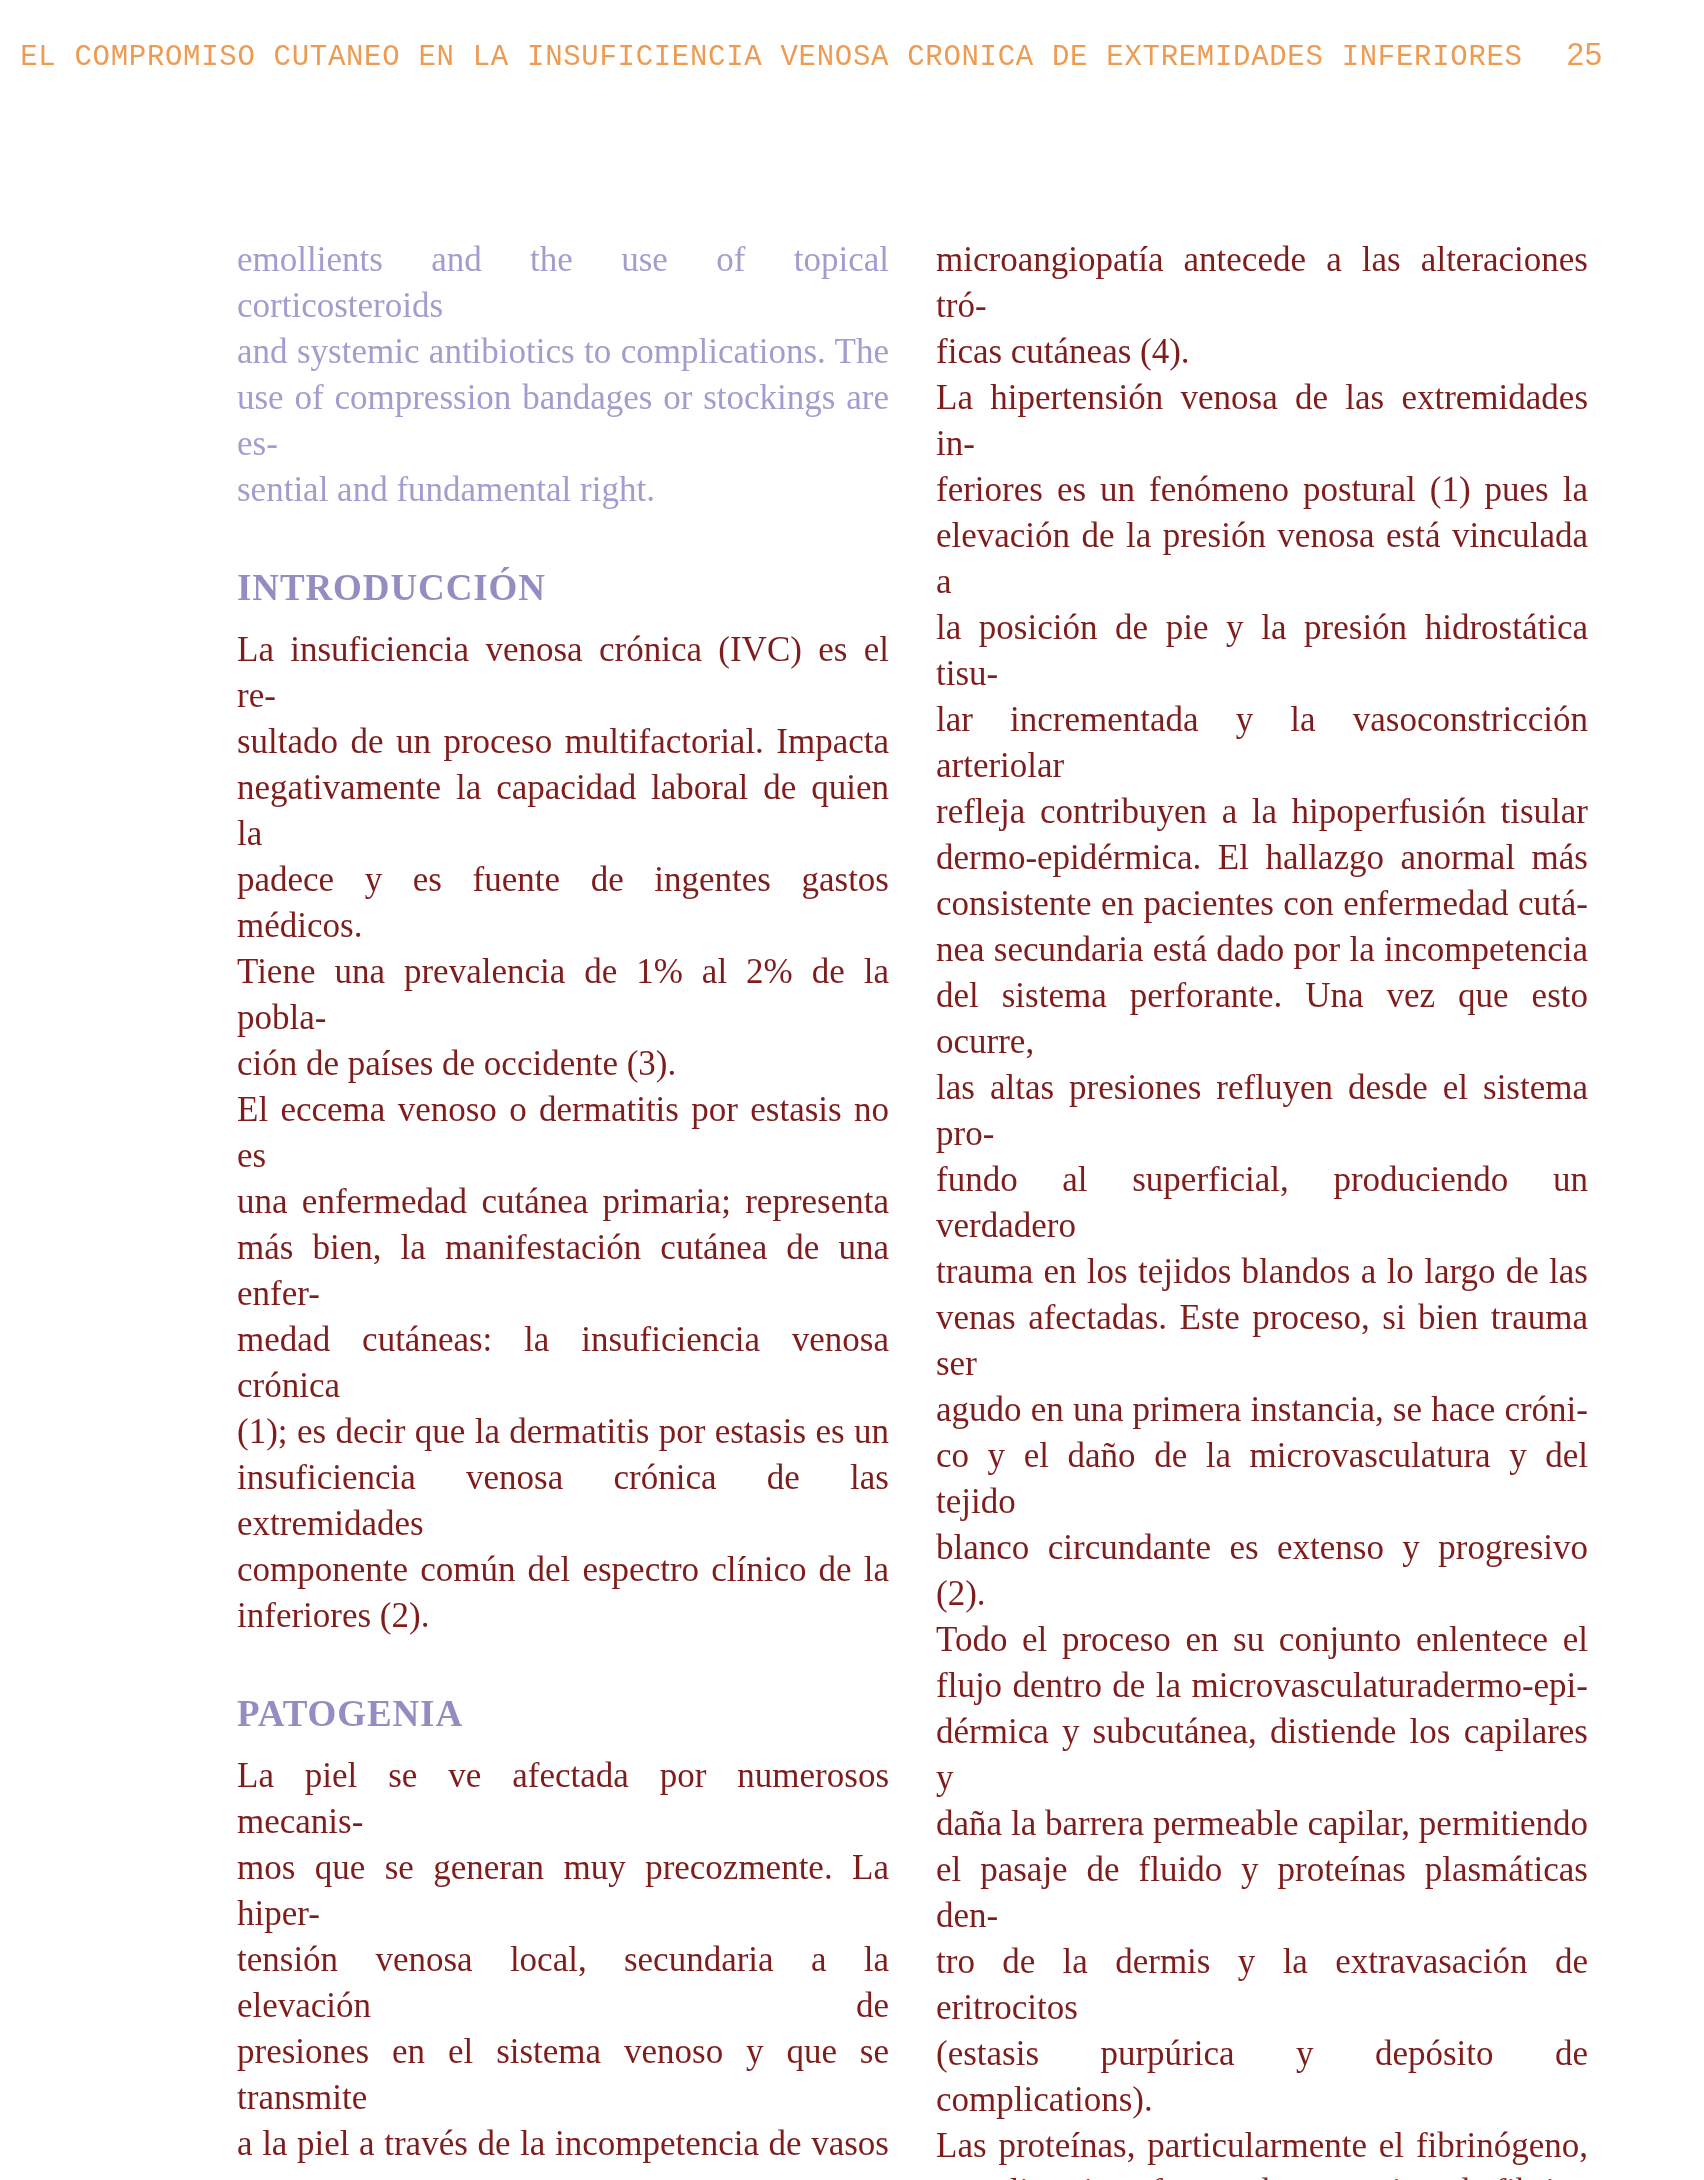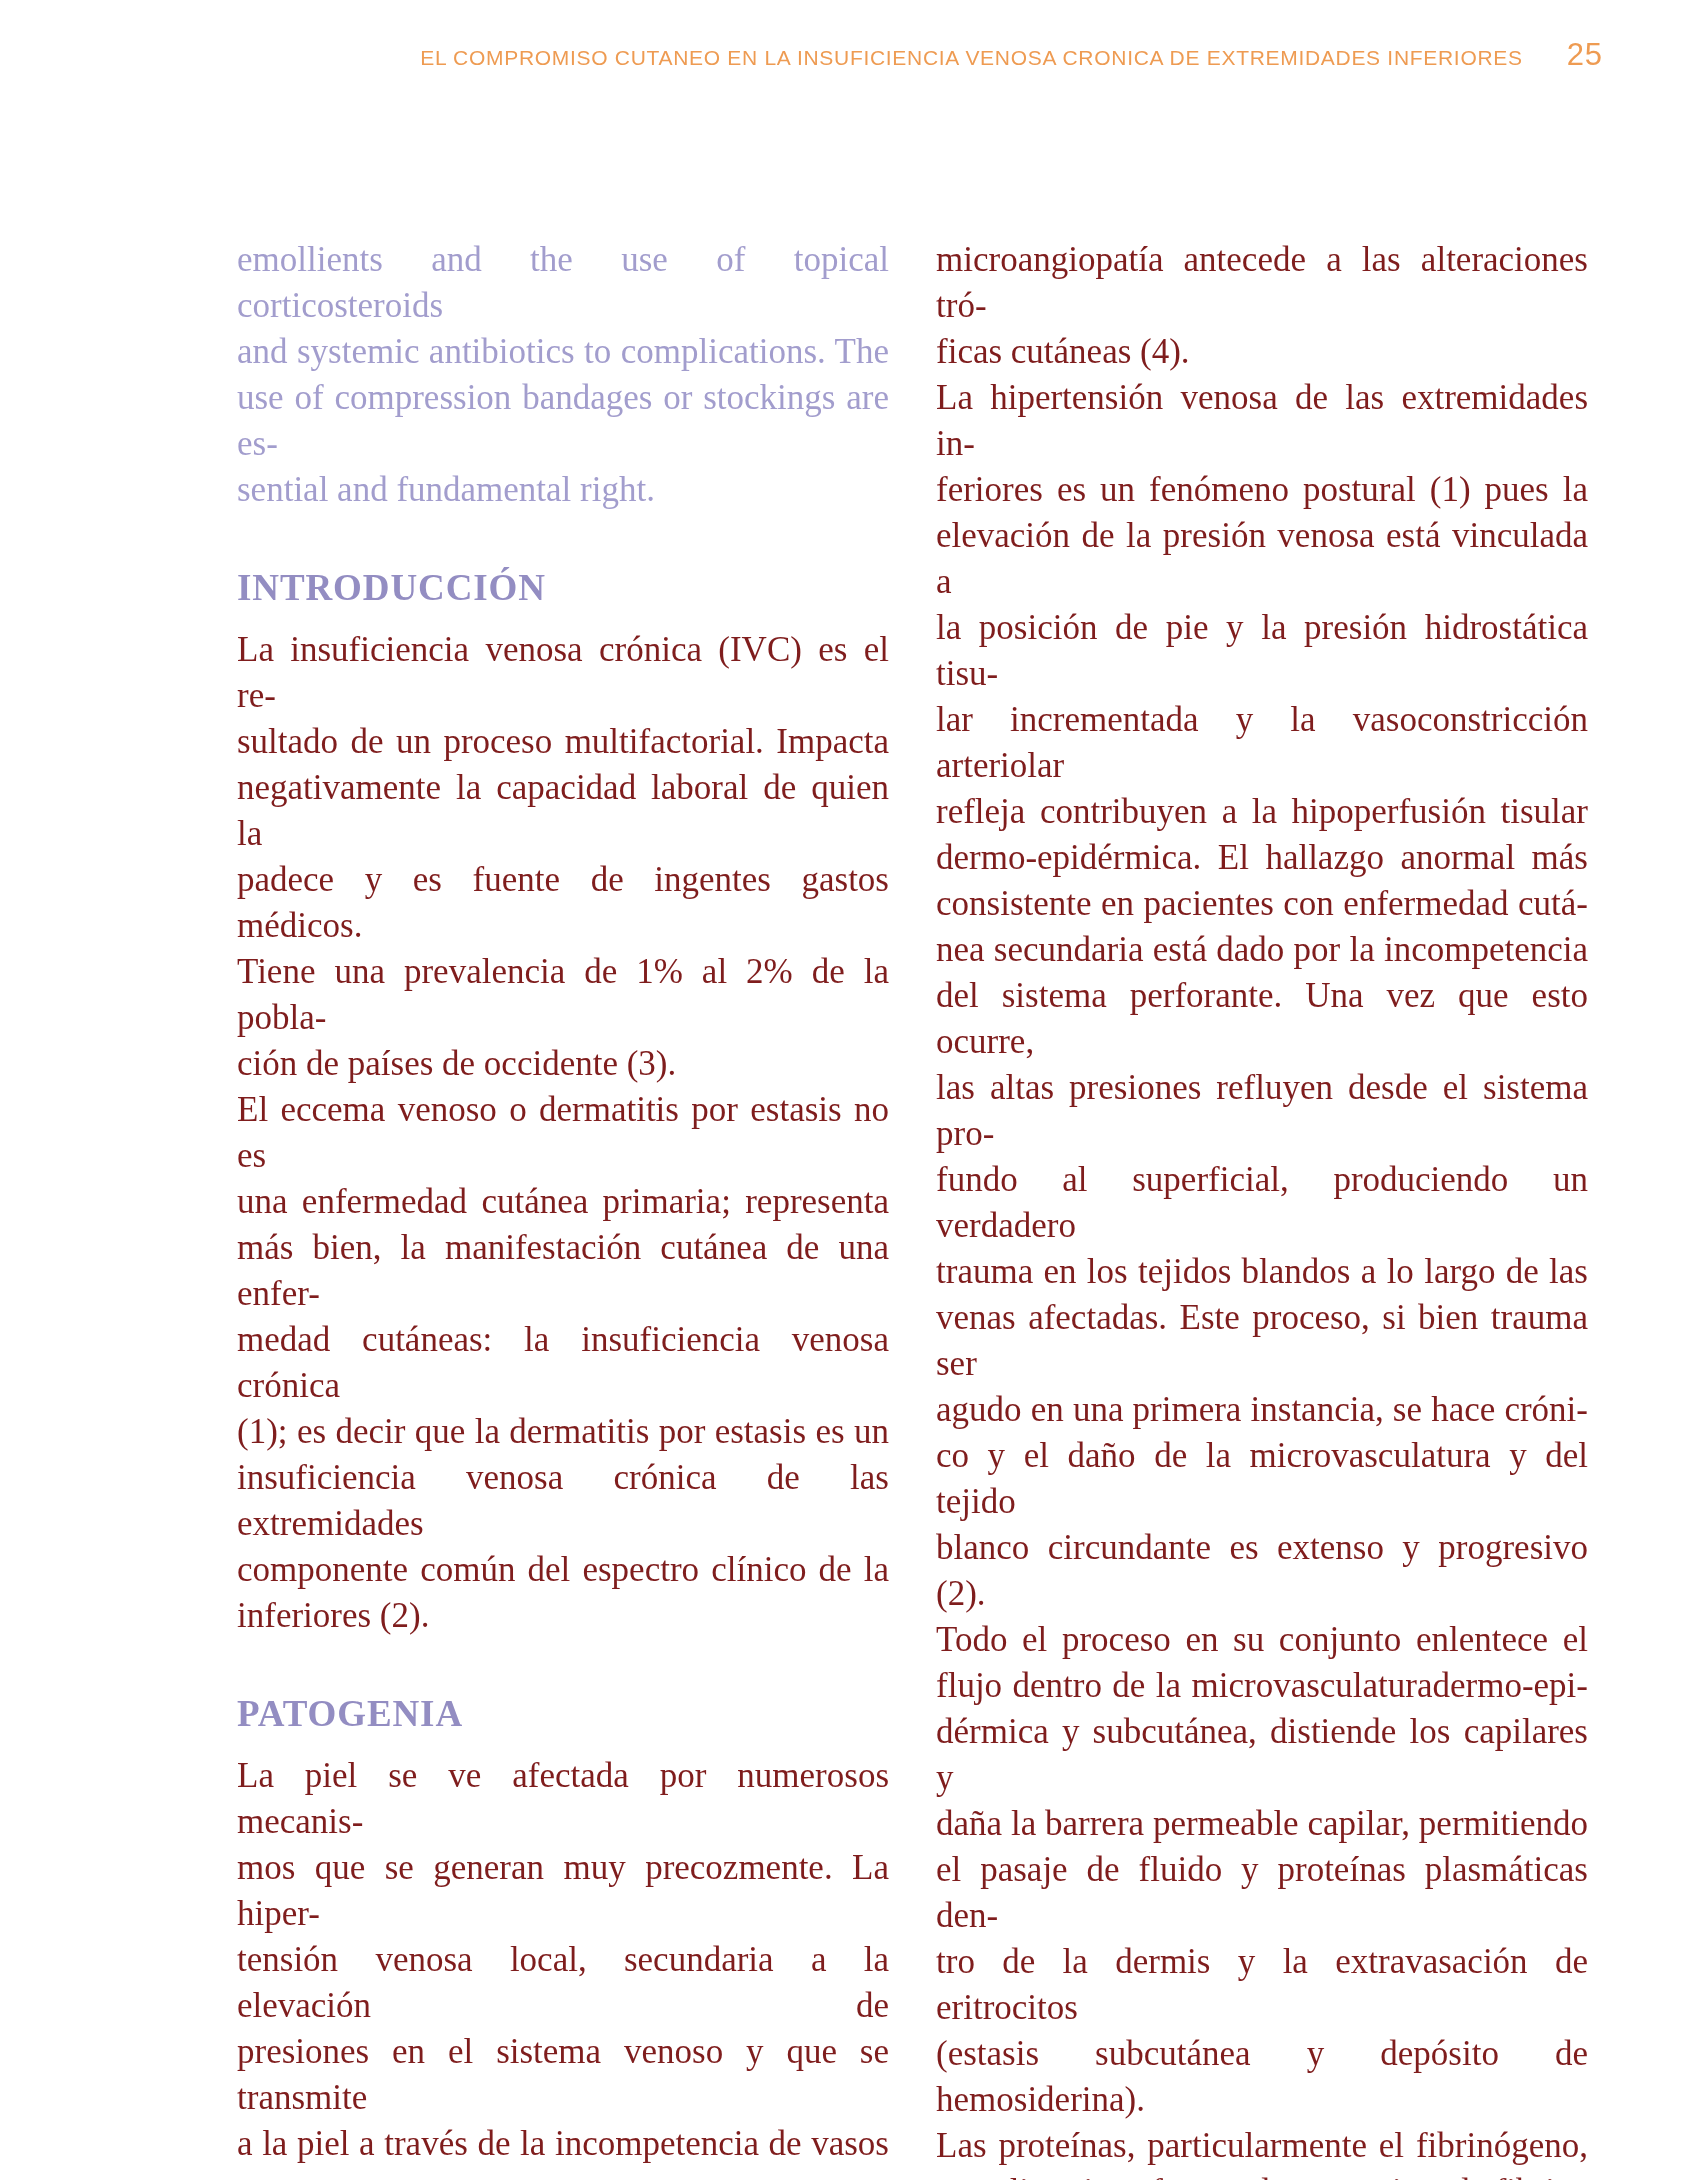--- a/index.html
+++ b/index.html
@@ -22,22 +22,23 @@
     right: 101px;
     display: flex;
     justify-content: flex-end;
     align-items: baseline;
     font-family: "Liberation Sans", sans-serif;
     font-weight: 400;
     color: #ee9b52;
     white-space: nowrap;
   }
   .running-title {
-    font-size: 21px;
+    font-size: 29px;
     letter-spacing: 0.7px;
+    font-family: Liberation Mono, monospace;
   }
   .page-number {
     font-size: 31px;
     margin-left: 44px;
     letter-spacing: 0.9px;
     text-align: right;
   }
   .columns {
     position: absolute;
     top: 237px;
@@ -150,21 +151,21 @@
           <div class="line">co y el daño de la microvasculatura y del tejido</div>
           <div class="line last">blanco circundante es extenso y progresivo (2).</div>
         </div>
         <div class="para">
           <div class="line">Todo el proceso en su conjunto enlentece el</div>
           <div class="line">flujo dentro de la microvasculaturadermo-epi-</div>
           <div class="line">dérmica y subcutánea, distiende los capilares y</div>
           <div class="line">daña la barrera permeable capilar, permitiendo</div>
           <div class="line">el pasaje de fluido y proteínas plasmáticas den-</div>
           <div class="line">tro de la dermis y la extravasación de eritrocitos</div>
-          <div class="line">(estasis subcutánea y depósito de hemosiderina).</div>
+          <div class="line">(estasis purpúrica y depósito de complications).</div>
           <div class="line">Las proteínas, particularmente el fibrinógeno,</div>
           <div class="line">se polimerizan formando manguitos de fibrina</div>
         </div>
       </div>
   </div>
 
 </div>
 
 
 </body></html>

